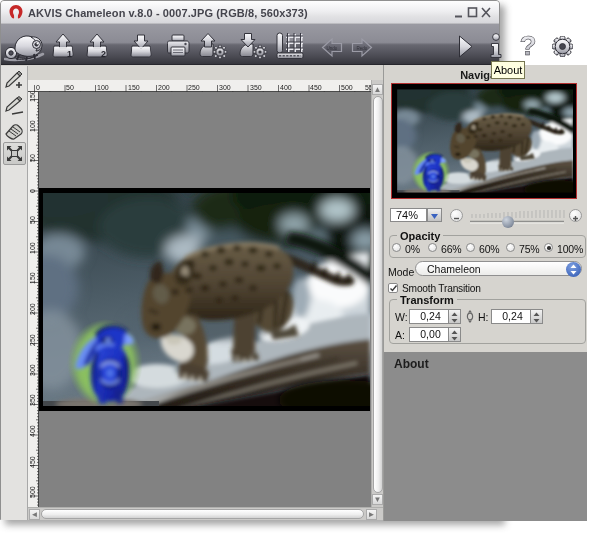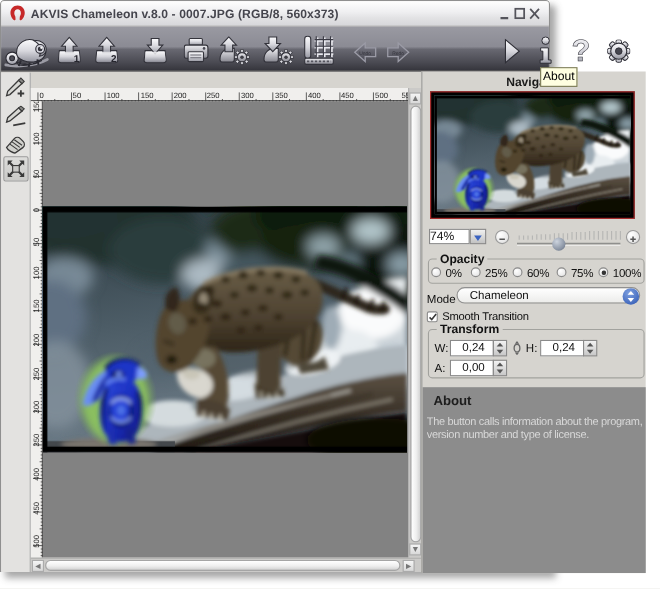--- a/index.html
+++ b/index.html
@@ -48,21 +48,21 @@
 #hscrollrow { position:absolute; left:27px; top:506px; width:355px; height:13px; background:#cbcac8; border-top:1px solid #b0b0ae; }
 #hthumb { position:absolute; left:13px; top:1px; width:323px; height:10px; border-radius:5px; background:linear-gradient(180deg,#ffffff,#efefef 55%,#d2d2d2); border:1px solid #a5a5a5; }
 .scrbtn { position:absolute; width:11px; height:11px; background:linear-gradient(180deg,#f5f5f5,#d8d8d8); border:1px solid #ababab; color:#777; font-size:8px; line-height:10px; text-align:center; }
 
 #rpanel { position:absolute; left:382px; top:64px; width:204px; height:456px; background:#d6d4cf; border-left:1px solid #9a9a98; }
 #navtitle { position:absolute; left:0; top:4px; width:100%; text-align:center; font-size:11px; font-weight:bold; color:#1a1a1a; }
 #navthumb { position:absolute; left:7px; top:18px; width:186px; height:116px; border:1px solid #b43030; background:#000; }
 #navimg { position:absolute; left:3px; top:3px; width:178px; height:108px; }
 
 #zoomrow { position:absolute; left:0px; top:141px; width:204px; height:26px; }
-#zoominput { position:absolute; left:6px; top:2px; width:37px; height:14px; background:#fff; border:1px solid #8a8a8a; font-size:11px; text-align:left; padding-right:3px; line-height:12px; color:#111; }
+#zoominput { position:absolute; left:6px; top:2px; width:37px; height:14px; background:#fff; border:1px solid #8a8a8a; font-size:11px; text-align:center; padding-right:3px; line-height:12px; color:#111; }
 #zoomdrop { position:absolute; left:43px; top:2px; width:15px; height:14px; background:linear-gradient(180deg,#f0f0f0,#c2c2c2); border:1px solid #8a8a8a; }
 .rndbtn { position:absolute; width:13px; height:13px; border-radius:50%; background:radial-gradient(circle at 35% 30%,#ffffff,#dcdcdc); border:1px solid #9a9a9a; }
 
 .fset { position:absolute; left:5px; width:197px; border:1px solid #a2a29e; border-radius:4px; }
 .fleg { position:absolute; left:7px; top:-6px; background:#d6d4cf; padding:0 3px; font-size:11px; font-weight:bold; color:#111; }
 .radio { position:absolute; width:9px; height:9px; border-radius:50%; background:radial-gradient(circle at 35% 30%,#ffffff,#e0e0e0); border:1px solid #8a8a8a; }
 .rlabel { position:absolute; font-size:10.5px; color:#111; letter-spacing:-0.2px; }
 
 #modelabel { position:absolute; left:4px; top:201px; font-size:10.5px; color:#111; }
 #modecombo { position:absolute; left:31px; top:196px; width:167px; height:15px; border-radius:9px; background:linear-gradient(180deg,#ffffff,#ececea); border:1px solid #909090; font-size:10.5px; color:#111; line-height:14px; padding-left:11px; }
@@ -509,21 +509,21 @@
       </svg>
       <div class="rndbtn" style="left:185px;top:3px;"><svg width="11" height="11" viewBox="0 0 11 11">
             <path d="M3 5.5 L8 5.5 M5.5 3 L5.5 8" stroke="#555" stroke-width="1.4"></path>
           </svg></div>
     </div>
     <div class="fset" style="top:170px;height:23px;">
       <div class="fleg">Opacity</div>
       <div class="radio" style="left:2px;top:7px;"></div>
         <div class="rlabel" style="left:15px;top:7px;">0%</div>
       <div class="radio" style="left:38px;top:7px;"></div>
-        <div class="rlabel" style="left:51px;top:7px;">25%</div>
+        <div class="rlabel" style="left:51px;top:7px;">66%</div>
       <div class="radio" style="left:76px;top:7px;"></div>
         <div class="rlabel" style="left:89px;top:7px;">60%</div>
       <div class="radio" style="left:116px;top:7px;"></div>
         <div class="rlabel" style="left:129px;top:7px;">75%</div>
       <div class="radio" style="left:154px;top:7px;">
           <div style="position:absolute;left:2px;top:2px;width:3.5px;height:3.5px;border-radius:50%;background:#333;"></div>
         </div>
         <div class="rlabel" style="left:167px;top:7px;">100%</div>
     </div>
     <div id="modelabel">Mode</div>
@@ -559,17 +559,16 @@
           </svg></div>
       <div class="tlab" style="left:5px;top:29px;">A:</div>
       <div class="tinput" style="left:19px;top:27px;width:40px;">0,00</div>
       <div class="tspin" style="left:58px;top:27px;"><svg width="11" height="13" viewBox="0 0 11 13">
             <path d="M5.5 1.5 L8.5 5 L2.5 5 Z" fill="#555"></path>
             <path d="M5.5 11.5 L8.5 8 L2.5 8 Z" fill="#555"></path>
           </svg></div>
     </div>
     <div id="about">
       <div id="abouttitle">About</div>
-      <div id="abouttext">The button calls information about the program,<br>version number and type of license.</div>
     </div>
   </div>
   <div id="tooltip">About</div>
 </div>
 
 </body></html>

